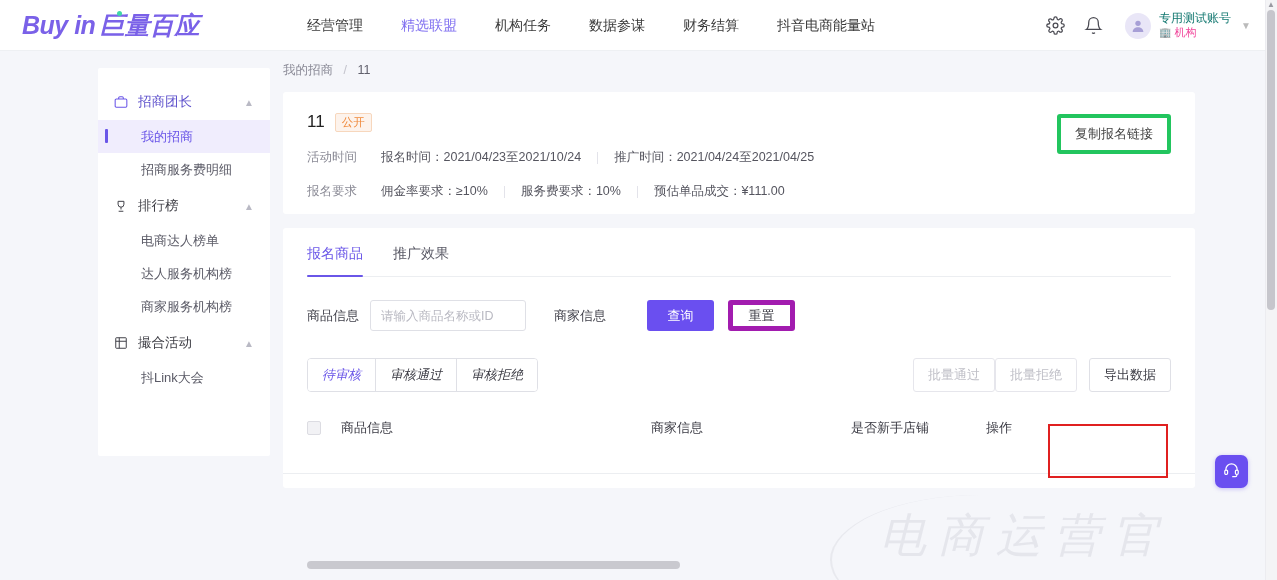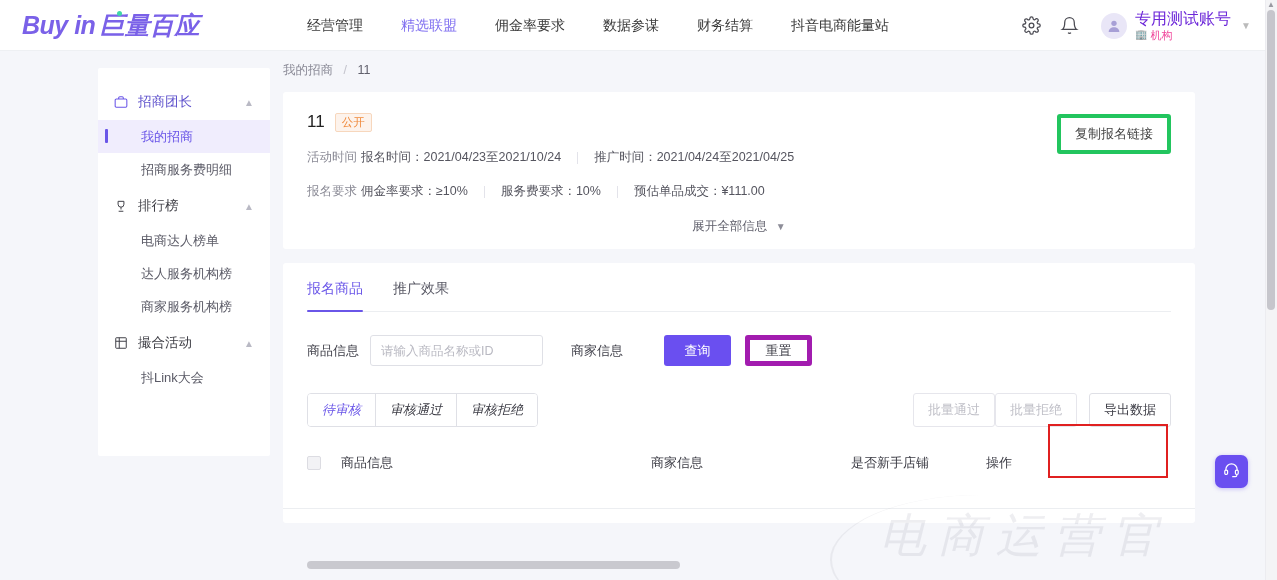--- a/index.html
+++ b/index.html
@@ -38,21 +38,21 @@
   }
   .nav-item.active { color: #7d6cf0; }
   .header-right { position: absolute; right: 14px; top: 0; height: 51px; display: flex; align-items: center; }
   .hicon { width: 28px; height: 28px; margin-left: 10px; display:flex; align-items:center; justify-content:center; cursor:pointer; }
   .avatar {
     width: 26px; height: 26px; border-radius: 50%; background: #e9e6f7;
     margin-left: 18px; display: flex; align-items: center; justify-content: center;
   }
   .avatar svg { display:block; }
   .userblock { margin-left: 8px; line-height: 1.25; }
-  .username { font-size: 16px; color: #6d28d9; white-space: nowrap; }
+  .username { font-size: 12px; color: #0f766e; white-space: nowrap; }
   .usertag { font-size: 11px; color: #f0449a; display: flex; align-items: center; white-space: nowrap; }
   .usertag .tagicon { margin-right: 3px; font-size: 10px; }
   .caret-down { margin-left: 10px; color: #bbb; font-size: 10px; cursor:pointer; }
 
   
   .sidebar {
     position: absolute; left: 98px; top: 68px; width: 172px; height: 388px;
     background: #fff; border-radius: 2px; padding-top: 16px;
   }
   .side-group { margin-bottom: 2px; }
@@ -90,42 +90,42 @@
     background: #fdf3ec; border: 1px solid #f7d7bd;
     padding: 1px 6px; border-radius: 2px;
   }
   .copy-btn {
     position: absolute; right: 24px; top: 22px;
     font-size: 13px; color: #444; background: #fff;
     border: 4px solid #22c55e; border-radius: 3px;
     padding: 7px 14px; cursor: pointer;
   }
   .info-line { display: flex; align-items: center; margin-top: 17px; font-size: 12.5px; color: #55555f; }
-  .info-label { color: #8b8b96; margin-right: 4px; white-space: nowrap; }
+  .info-label { color: #8b8b96; margin-right: 24px; white-space: nowrap; }
   .info-val { white-space: nowrap; }
   .info-div { width: 1px; height: 12px; background: #e3e3ea; margin: 0 16px; }
   .expand-row { text-align: center; margin-top: 18px; font-size: 12.5px; color: #5f5f6b; cursor: pointer; }
   .expand-row .chev { margin-left: 5px; font-size: 10px; color:#8d8d98; }
 
   .panel { background: #fff; border-radius: 3px; padding: 0 24px; position: relative; height: 260px; overflow: hidden; }
   .tabs { display: flex; border-bottom: 1px solid #eceef1; }
   .tab {
     font-size: 14px; color: #5a5a66; padding: 17px 0 13px 0; margin-right: 30px;
     cursor: pointer; position: relative;
   }
   .tab.active { color: #6a56e8; }
   .tab.active::after {
     content: ""; position: absolute; left: 0; right: 0; bottom: -1px;
     height: 2.5px; background: #6a56e8; border-radius: 2px;
   }
 
   .filter-row { display: flex; align-items: center; margin-top: 23px; }
   .filter-label { font-size: 13px; color: #40404a; margin-right: 11px; white-space: nowrap; }
   .filter-input {
-    width: 173px; height: 31px; border: 1px solid #dfe0e6; border-radius: 3px;
+    width: 156px; height: 31px; border: 1px solid #dfe0e6; border-radius: 3px;
     padding: 0 10px; font-size: 12.5px; color: #333; outline: none;
     font-family: "Liberation Sans","DejaVu Sans",sans-serif; background:#fff;
   }
   .filter-input::placeholder { color: #b9b9c2; }
   .filter-gap { width: 28px; }
   .btn-primary {
     margin-left: 30px; width: 67px; height: 31px; background: #6a4ff0;
     color: #fff; border: none; border-radius: 3px; font-size: 13px; cursor: pointer;
     font-family: "Liberation Sans","DejaVu Sans",sans-serif;
   }
@@ -217,21 +217,21 @@
 <div class="app">
 
   <div class="header">
     <div class="logo">
       <span>Buy in</span><span class="cn">巨量百应</span>
       <span class="logo-dot"></span>
     </div>
     <div class="nav">
       <div class="nav-item">经营管理</div>
       <div class="nav-item active">精选联盟</div>
-      <div class="nav-item">佣金率要求</div>
+      <div class="nav-item">机构任务</div>
       <div class="nav-item">数据参谋</div>
       <div class="nav-item">财务结算</div>
       <div class="nav-item">抖音电商能量站</div>
     </div>
     <div class="header-right">
       <div class="hicon">
         <svg width="19" height="19" viewBox="0 0 24 24" fill="none" stroke="#4a4a52" stroke-width="1.6">
           <circle cx="12" cy="12" r="3"></circle>
           <path d="M19.4 15a1.6 1.6 0 0 0 .3 1.8l.1.1a2 2 0 1 1-2.8 2.8l-.1-.1a1.6 1.6 0 0 0-1.8-.3 1.6 1.6 0 0 0-1 1.5V21a2 2 0 1 1-4 0v-.1a1.6 1.6 0 0 0-1-1.5 1.6 1.6 0 0 0-1.8.3l-.1.1a2 2 0 1 1-2.8-2.8l.1-.1a1.6 1.6 0 0 0 .3-1.8 1.6 1.6 0 0 0-1.5-1H3a2 2 0 1 1 0-4h.1a1.6 1.6 0 0 0 1.5-1 1.6 1.6 0 0 0-.3-1.8l-.1-.1a2 2 0 1 1 2.8-2.8l.1.1a1.6 1.6 0 0 0 1.8.3H9a1.6 1.6 0 0 0 1-1.5V3a2 2 0 1 1 4 0v.1a1.6 1.6 0 0 0 1 1.5 1.6 1.6 0 0 0 1.8-.3l.1-.1a2 2 0 1 1 2.8 2.8l-.1.1a1.6 1.6 0 0 0-.3 1.8V9a1.6 1.6 0 0 0 1.5 1H21a2 2 0 1 1 0 4h-.1a1.6 1.6 0 0 0-1.5 1z"></path>
         </svg>
@@ -344,24 +344,20 @@
 
       <div class="info-line">
         <span class="info-label">报名要求</span>
         <span class="info-val">佣金率要求：≥10%</span>
         <span class="info-div"></span>
         <span class="info-val">服务费要求：10%</span>
         <span class="info-div"></span>
         <span class="info-val">预估单品成交：¥111.00</span>
       </div>
 
-      <div class="expand-row">
-        <span>展开全部信息</span>
-        <span class="chev">▼</span>
-      </div>
     </div>
 
     <div class="panel">
 
       <div class="tabs">
         <div class="tab active">报名商品</div>
         <div class="tab">推广效果</div>
       </div>
 
       <div class="filter-row">

